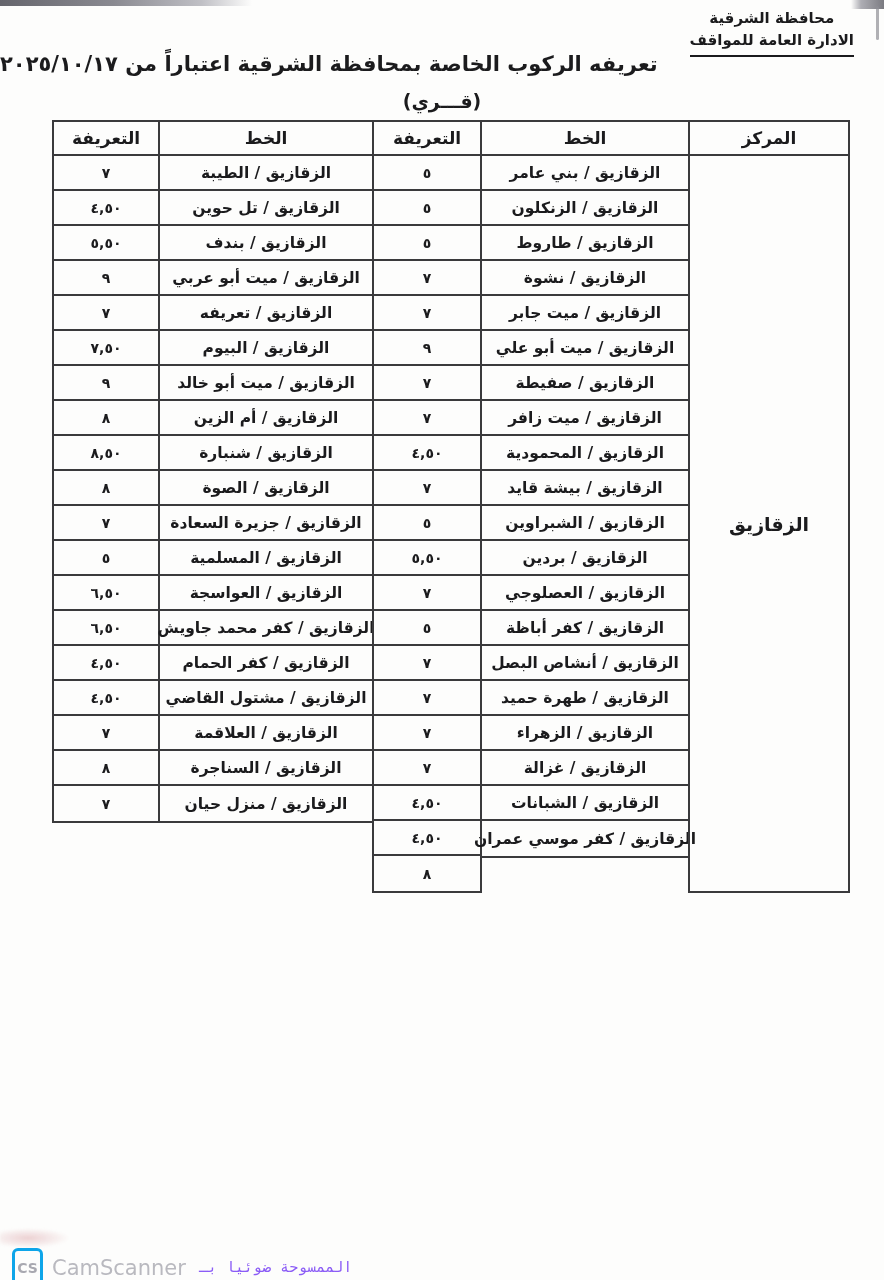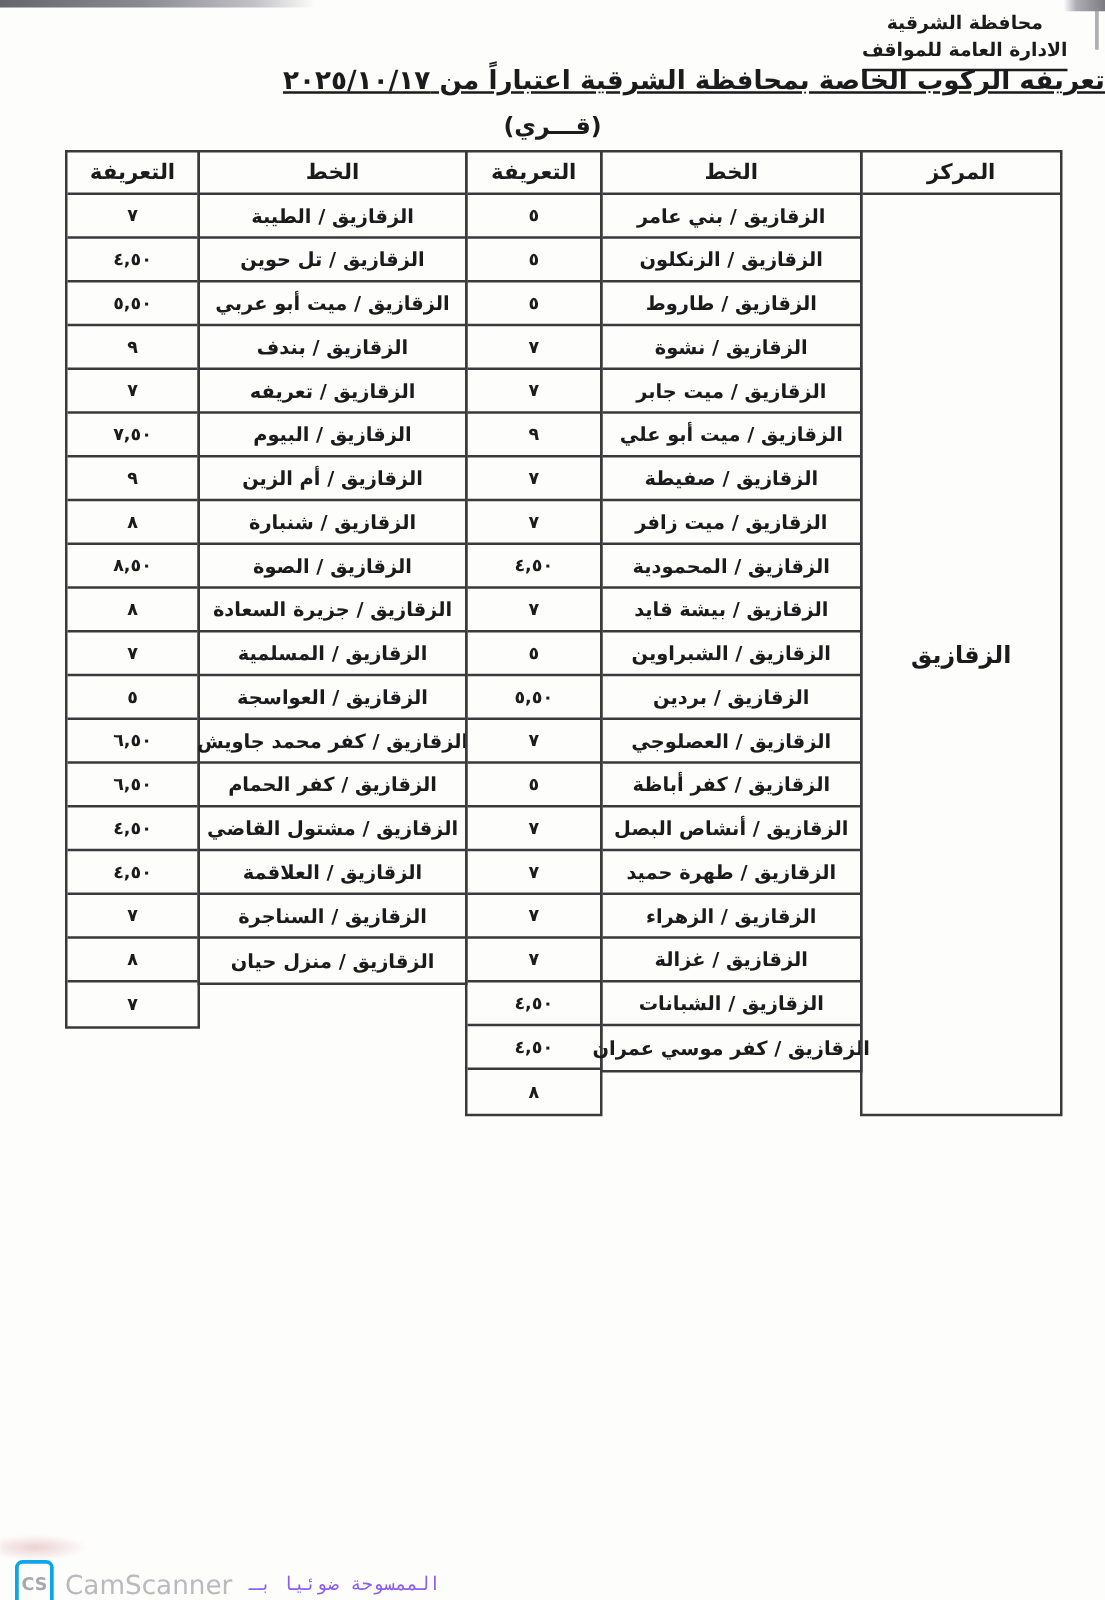--- a/index.html
+++ b/index.html
@@ -39,21 +39,21 @@
   }
   
   .org{
     position:absolute;top:8px;left:32px;right:auto;
     text-align:center;font-weight:bold;font-size:15px;line-height:1.45;margin-left:23px;
   }
   [dir="rtl"] .org{left:auto;right:30px;}
   .org .org2{border-bottom:2px solid var(--ink);padding-bottom:3px;}
   .doc-title{
     position:absolute;top:52px;left:0;width:100%;
-    text-align:right;font-size:21px;font-weight:bold;text-decoration:underline;
+    text-align:left;font-size:21px;font-weight:bold;
   }
   .doc-subtitle{
     position:absolute;top:90px;left:0;width:100%;
     text-align:center;font-size:19px;font-weight:bold;letter-spacing:1px;
   }
   
   .col{
     position:absolute;top:120px;
     border:2px solid var(--border);
     background:transparent;
@@ -154,28 +154,29 @@
 </div>
 
 <div class="col col-line-b">
   <div class="hcell">الخط</div>
   <div class="cells">
 
       <div class="cell line">الزقازيق / الطيبة</div>
 
       <div class="cell line">الزقازيق / تل حوين</div>
 
+      <div class="cell line">الزقازيق / بندف</div>
+
       <div class="cell line">الزقازيق / ميت أبو عربي</div>
 
-      <div class="cell line">الزقازيق / بندف</div>
-
       <div class="cell line">الزقازيق / تعريفه</div>
 
       <div class="cell line">الزقازيق / البيوم</div>
 
+      <div class="cell line">الزقازيق / ميت أبو خالد</div>
 
       <div class="cell line">الزقازيق / أم الزين</div>
 
       <div class="cell line">الزقازيق / شنبارة</div>
 
       <div class="cell line">الزقازيق / الصوة</div>
 
       <div class="cell line">الزقازيق / جزيرة السعادة</div>
 
       <div class="cell line">الزقازيق / المسلمية</div>

